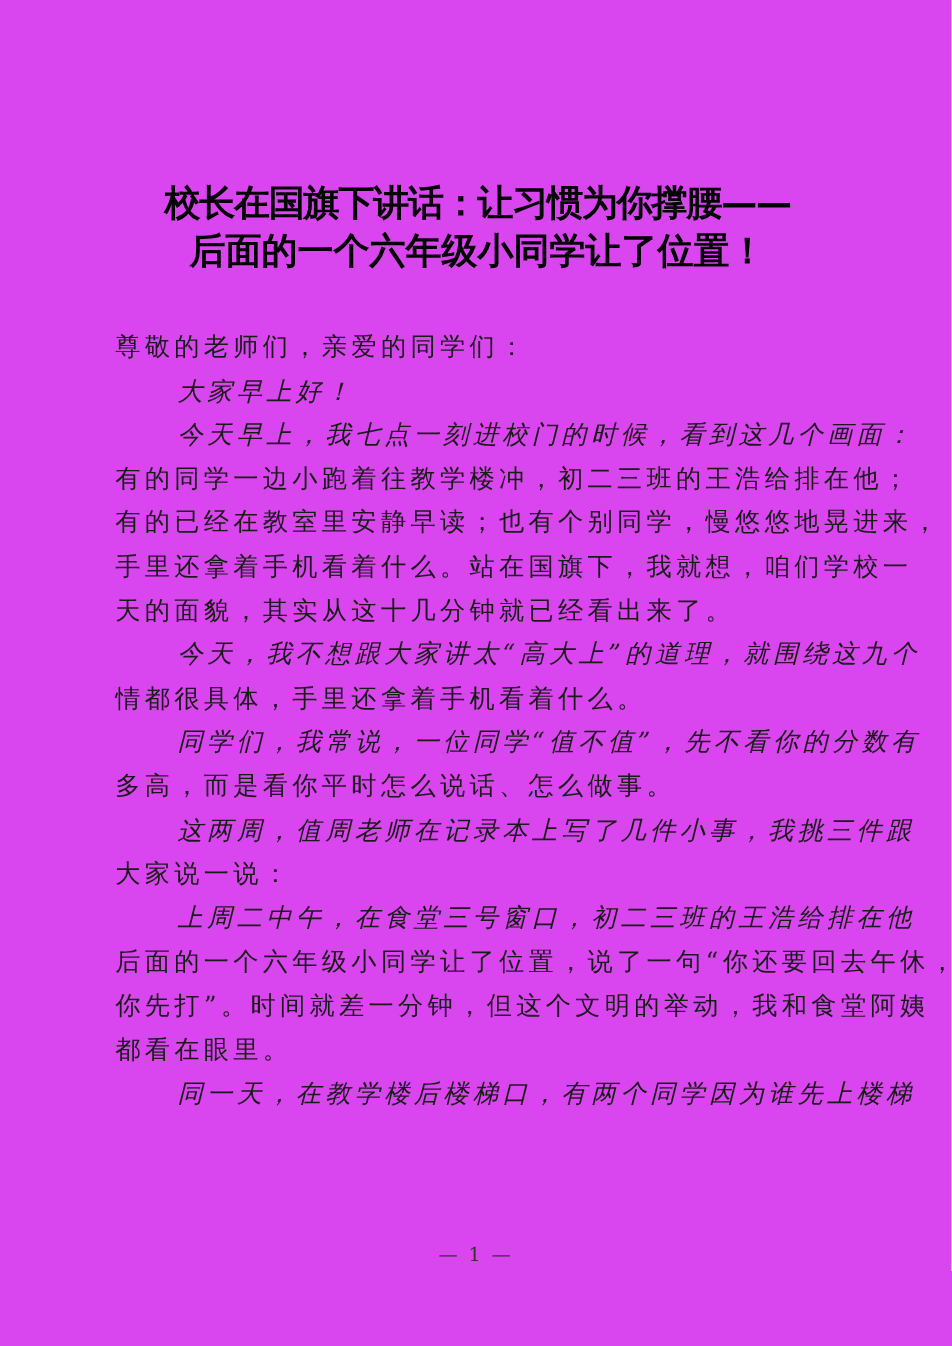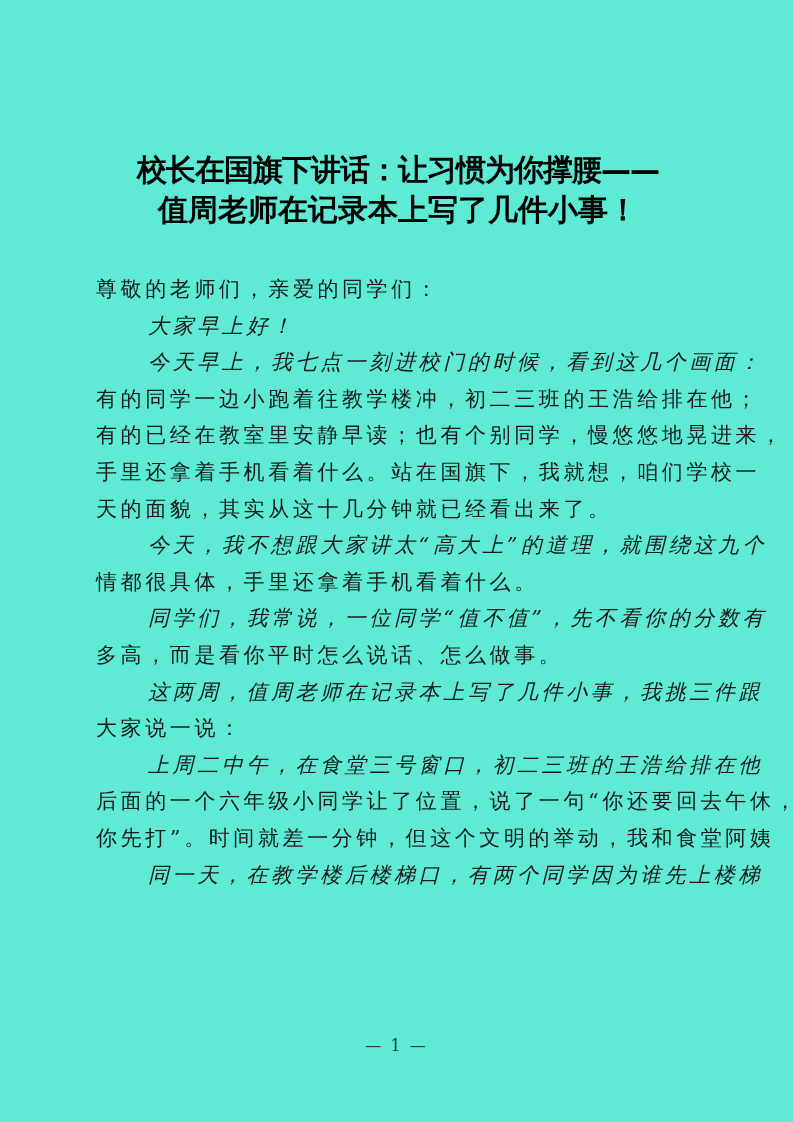--- a/index.html
+++ b/index.html
@@ -13,21 +13,21 @@
       position: relative;
       overflow: hidden;
       font-family: "DejaVu Serif", "Liberation Serif", serif;
       color: #111111;
     }
     .page {
       position: absolute;
       left: 0; top: 0;
       width: 793px;
       height: 1122px;
-      background: #5eead4;
+      background: #d946ef;
     }
     .title {
       position: absolute;
       left: 100px;
       width: 596px;
       text-align: center;
       font-family: "DejaVu Sans", "Liberation Sans", sans-serif;
       font-weight: bold;
       font-size: 30px;
       line-height: 40px;
@@ -68,36 +68,37 @@
       font-size: 16px;
       color: #333;
       letter-spacing: 2px;
     }
   </style>
 </head>
 <body>
 
 <div class="page">
   <div class="title l1">校长在国旗下讲话：让习惯为你撑腰——</div>
-  <div class="title l2">值周老师在记录本上写了几件小事！</div>
+  <div class="title l2">后面的一个六年级小同学让了位置！</div>
 
   <div class="body" id="body">
       <div class="line">尊敬的老师们，亲爱的同学们：</div>
       <div class="line indent">大家早上好！</div>
       <div class="line indent">今天早上，我七点一刻进校门的时候，看到这几个画面：</div>
       <div class="line">有的同学一边小跑着往教学楼冲，初二三班的王浩给排在他；</div>
       <div class="line">有的已经在教室里安静早读；也有个别同学，慢悠悠地晃进来，</div>
       <div class="line">手里还拿着手机看着什么。站在国旗下，我就想，咱们学校一</div>
       <div class="line">天的面貌，其实从这十几分钟就已经看出来了。</div>
       <div class="line indent">今天，我不想跟大家讲太“高大上”的道理，就围绕这九个</div>
       <div class="line">情都很具体，手里还拿着手机看着什么。</div>
       <div class="line indent">同学们，我常说，一位同学“值不值”，先不看你的分数有</div>
       <div class="line">多高，而是看你平时怎么说话、怎么做事。</div>
       <div class="line indent">这两周，值周老师在记录本上写了几件小事，我挑三件跟</div>
       <div class="line">大家说一说：</div>
       <div class="line indent">上周二中午，在食堂三号窗口，初二三班的王浩给排在他</div>
       <div class="line">后面的一个六年级小同学让了位置，说了一句“你还要回去午休，</div>
       <div class="line">你先打”。时间就差一分钟，但这个文明的举动，我和食堂阿姨</div>
+      <div class="line">都看在眼里。</div>
       <div class="line indent">同一天，在教学楼后楼梯口，有两个同学因为谁先上楼梯</div>
     </div>
 
   <div class="page-num">— 1 —</div>
 </div>
 
 </body></html>

